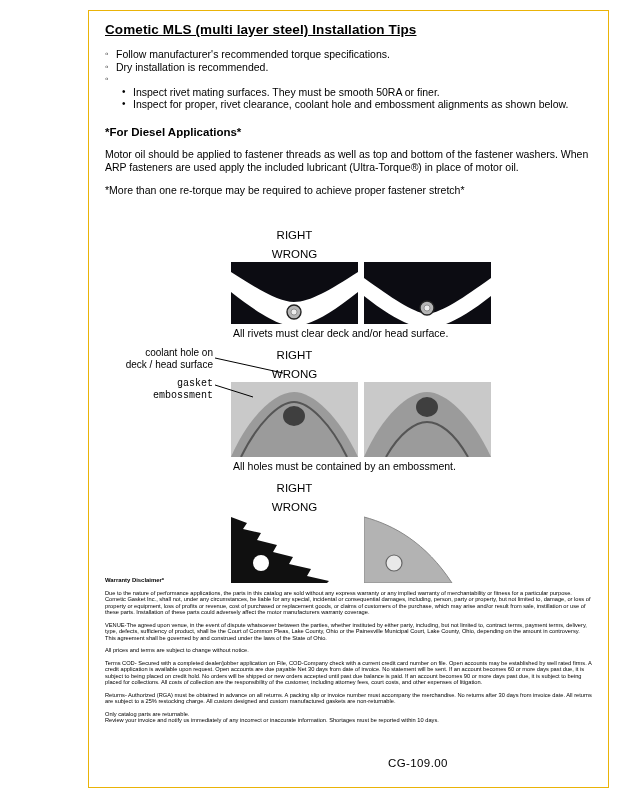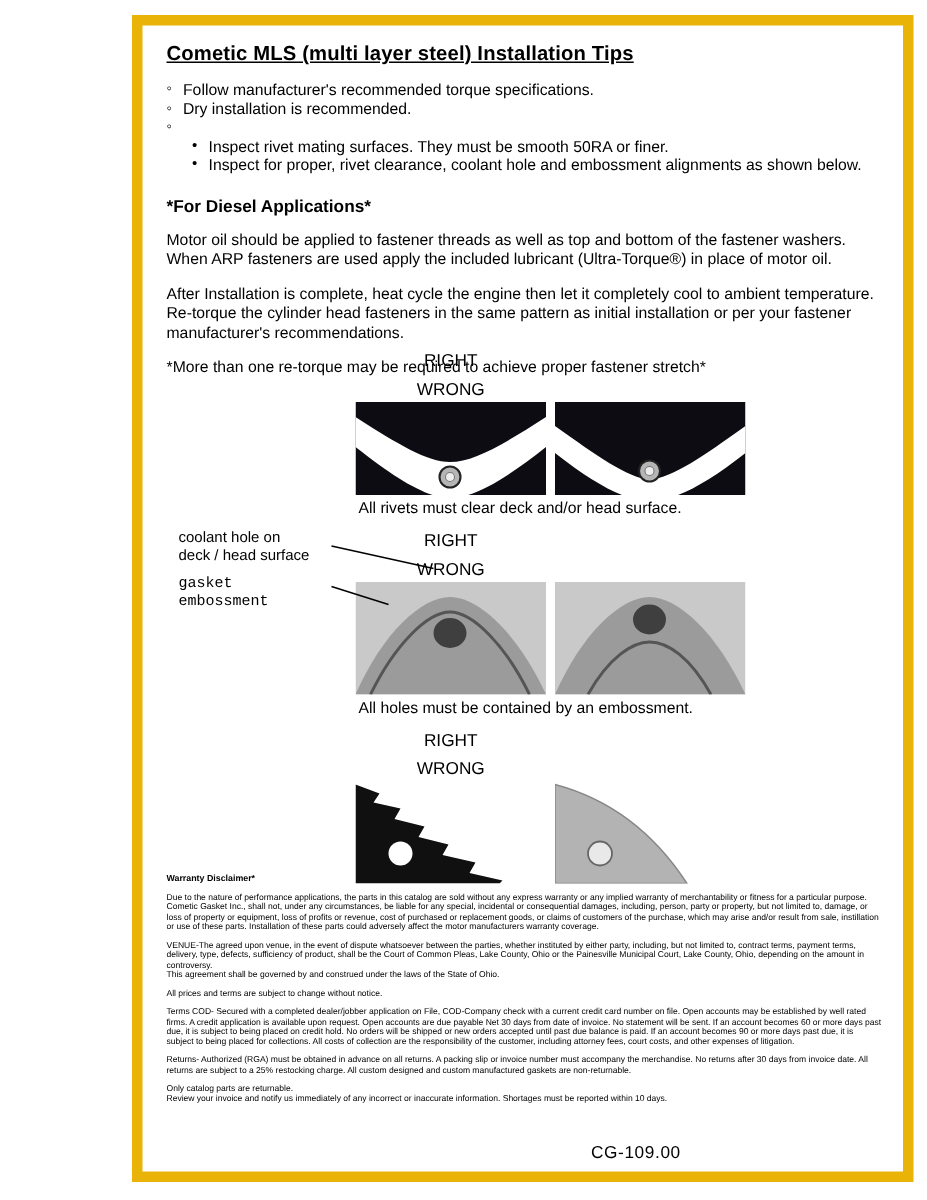--- a/index.html
+++ b/index.html
@@ -4,21 +4,21 @@
 <style>
   * { margin: 0; padding: 0; box-sizing: border-box; }
   html, body { background: #ffffff; }
   body {
     width: 618px; height: 800px; position: relative; overflow: hidden;
     font-family: "Liberation Sans", sans-serif; color: #000;
     -webkit-font-smoothing: antialiased;
   }
   .border-box {
     position: absolute; left: 88px; top: 10px; width: 521px; height: 778px;
-    border: 7px solid #eab308; background: #fff;
+    border: 1px solid #eab308; background: #fff;
   }
   .intro { position: absolute; left: 16px; top: 11px; right: 12px; }
   .title {
     font-size: 13.5px; font-weight: bold; text-decoration: underline;
     margin-bottom: 11px; letter-spacing: 0.1px;
   }
   .bullets { list-style: none; }
   .bullets li {
     display: flex; gap: 4px; font-size: 10.5px; line-height: 12.6px;
     align-items: flex-start;
@@ -31,21 +31,21 @@
 
   .diagrams { position: absolute; left: 142px; top: 218px; width: 260px; }
   .diag-header { display: flex; gap: 6px; flex-direction: column; }
   .diag-header span { width: 127px; text-align: center; font-size: 11.5px; line-height: 13px; }
   .diag-images { display: flex; gap: 6px; margin-top: 1px; }
   .diag-images svg { display: block; }
   .diag-caption { font-size: 10.5px; line-height: 13px; margin-top: 3px; margin-bottom: 9px; padding-left: 2px; }
   .diag-caption .line { display: block; }
 
   .label-coolant, .label-embossment {
-    position: absolute; left: 24px; width: 100px; text-align: left;
+    position: absolute; left: 24px; width: 100px; text-align: right;
     font-size: 10px; line-height: 11.5px;
   }
   .label-coolant { top: 336px; }
   .label-embossment { top: 367px; font-family: Liberation Mono, monospace; }
   .label-coolant .line { display: block; }
   .pointer-lines { position: absolute; left: 124px; top: 338px; }
 
   .warranty { position: absolute; left: 16px; top: 566px; right: 14px; font-size: 5.7px; line-height: 6.5px; }
   .warranty h3 { font-size: 5.9px; font-weight: bold; margin-bottom: 6px; }
   .warranty p { margin-bottom: 6px; }
@@ -78,21 +78,20 @@
         <span>Inspect rivet mating surfaces.  They must be smooth 50RA or finer.</span>
       </li>
       <li class="sub">
         <span class="mk">•</span>
         <span>Inspect for proper, rivet clearance, coolant hole and embossment alignments as shown below.</span>
       </li>
     </ul>
 
     <h2 class="diesel-heading">*For Diesel Applications*</h2>
     <p class="para">Motor oil should be applied to fastener threads as well as top and bottom of the fastener washers. When ARP fasteners are used apply the included lubricant (Ultra-Torque®) in place of motor oil.</p>
-    <p class="para">After Installation is complete, heat cycle the engine then let it completely cool to ambient temperature. Re-torque the cylinder head fasteners in the same pattern as initial installation or per your fastener manufacturer's recommendations.</p>
     <p class="para note">*More than one re-torque may be required to achieve proper fastener stretch*</p>
   </div>
 
   <div class="diagrams">
 
     <div class="diag-header">
       <span>RIGHT</span>
       <span>WRONG</span>
     </div>
     <div class="diag-images">

